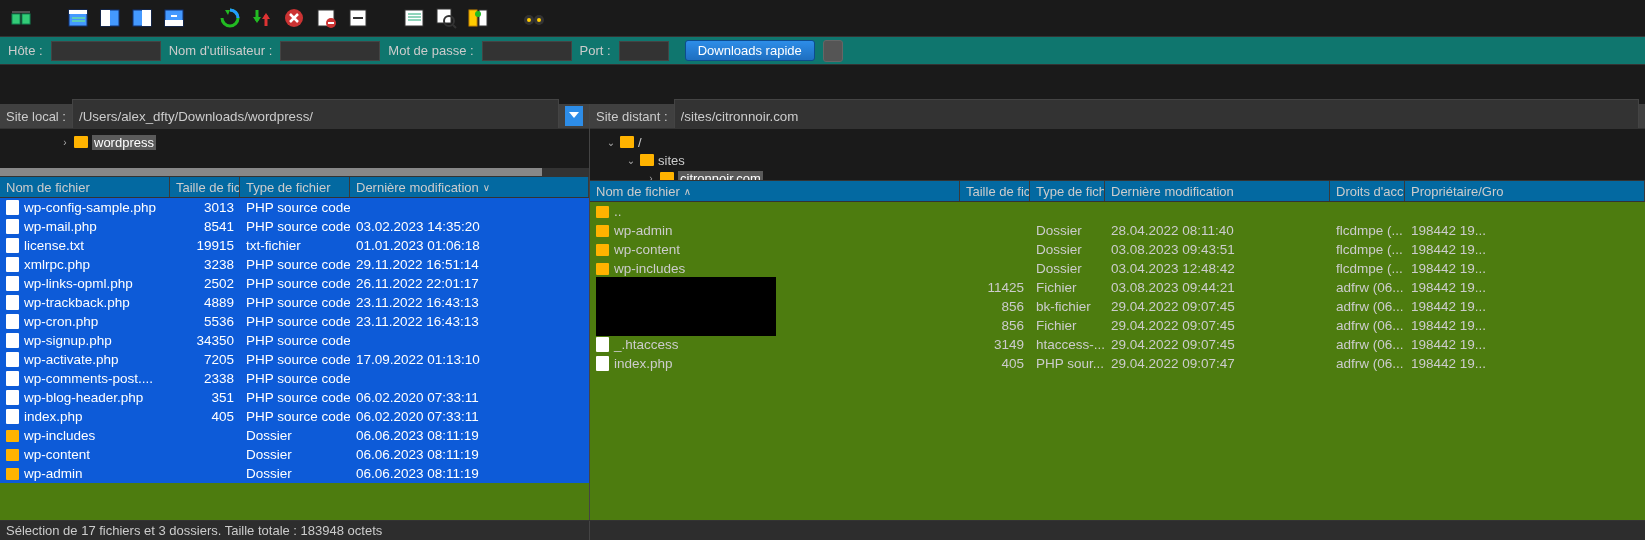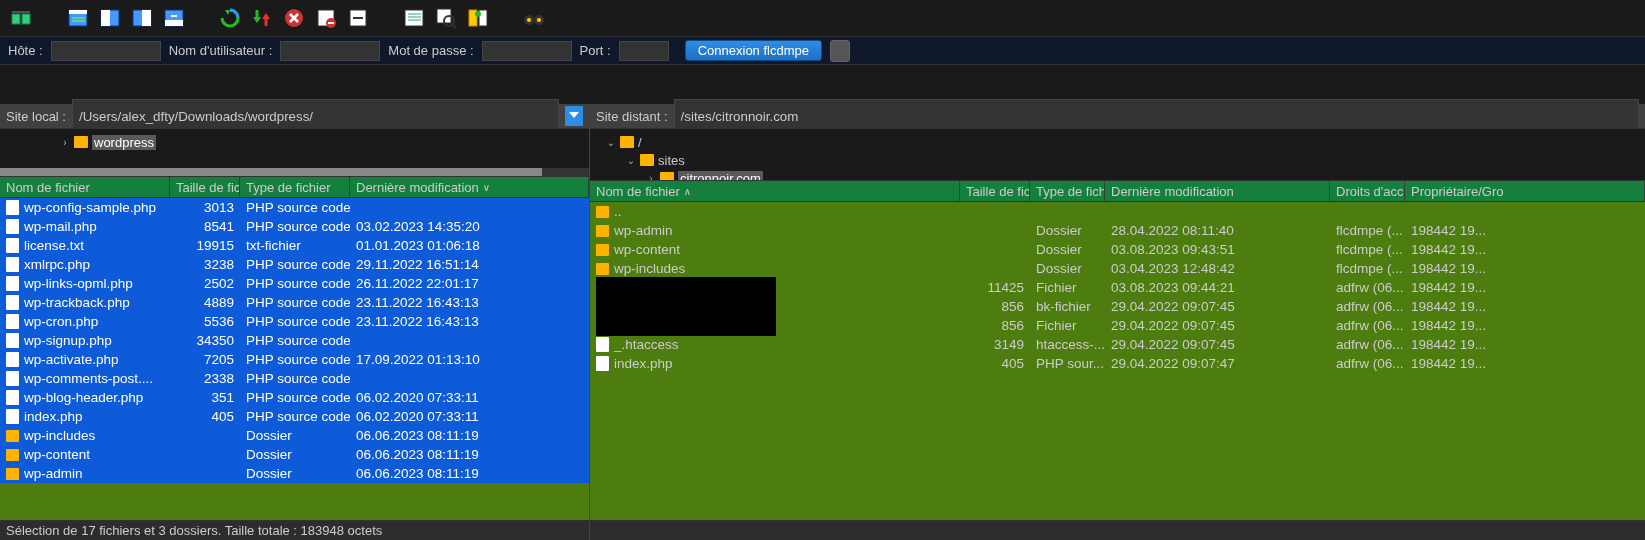--- a/index.html
+++ b/index.html
@@ -28,21 +28,21 @@
   display: flex;
   align-items: center;
   justify-content: center;
   cursor: pointer;
 }
 .tb-sep { width: 20px; }
 
 
 .quickconnect {
   height: 28px;
-  background: #0f172a;
+  background: #0f766e;
   border-top: 1px solid #333;
   display: flex;
   align-items: center;
   padding: 0 8px;
   gap: 8px;
   font-size: 13px;
 }
 .qc-label { color: #ccc; white-space: nowrap; }
 .qc-input {
   background: #333;
@@ -166,21 +166,21 @@
 .scroll-thumb {
   background: #888;
   height: 8px;
   width: 92%;
 }
 
 
 .listhdr {
   display: flex;
   height: 22px;
-  background: #15803d;
+  background: #0369a1;
   border-top: 1px solid #333;
   border-bottom: 1px solid #333;
   font-size: 13px;
   color: #ccc;
 }
 .hcol {
   display: flex;
   align-items: center;
   padding: 0 6px;
   border-right: 1px solid #3a3a3a;
@@ -359,21 +359,21 @@
 
 <div class="quickconnect">
   <span class="qc-label">Hôte :</span>
   <input class="qc-input qc-host" style="">
   <span class="qc-label">Nom d'utilisateur :</span>
   <input class="qc-input qc-user" style="">
   <span class="qc-label">Mot de passe :</span>
   <input class="qc-input qc-pass" type="password" style="">
   <span class="qc-label">Port :</span>
   <input class="qc-input qc-port" style="">
-  <button class="qc-btn">Connexion flcdmpe</button>
+  <button class="qc-btn">Downloads rapide</button>
   <div class="qc-drop"></div>
 </div>
 
 <div class="logarea"></div>
 
 <div class="main">
 
   <div class="pane pane-left">
     <div class="siterow">
       <span class="siterow-label">Site local :</span>

